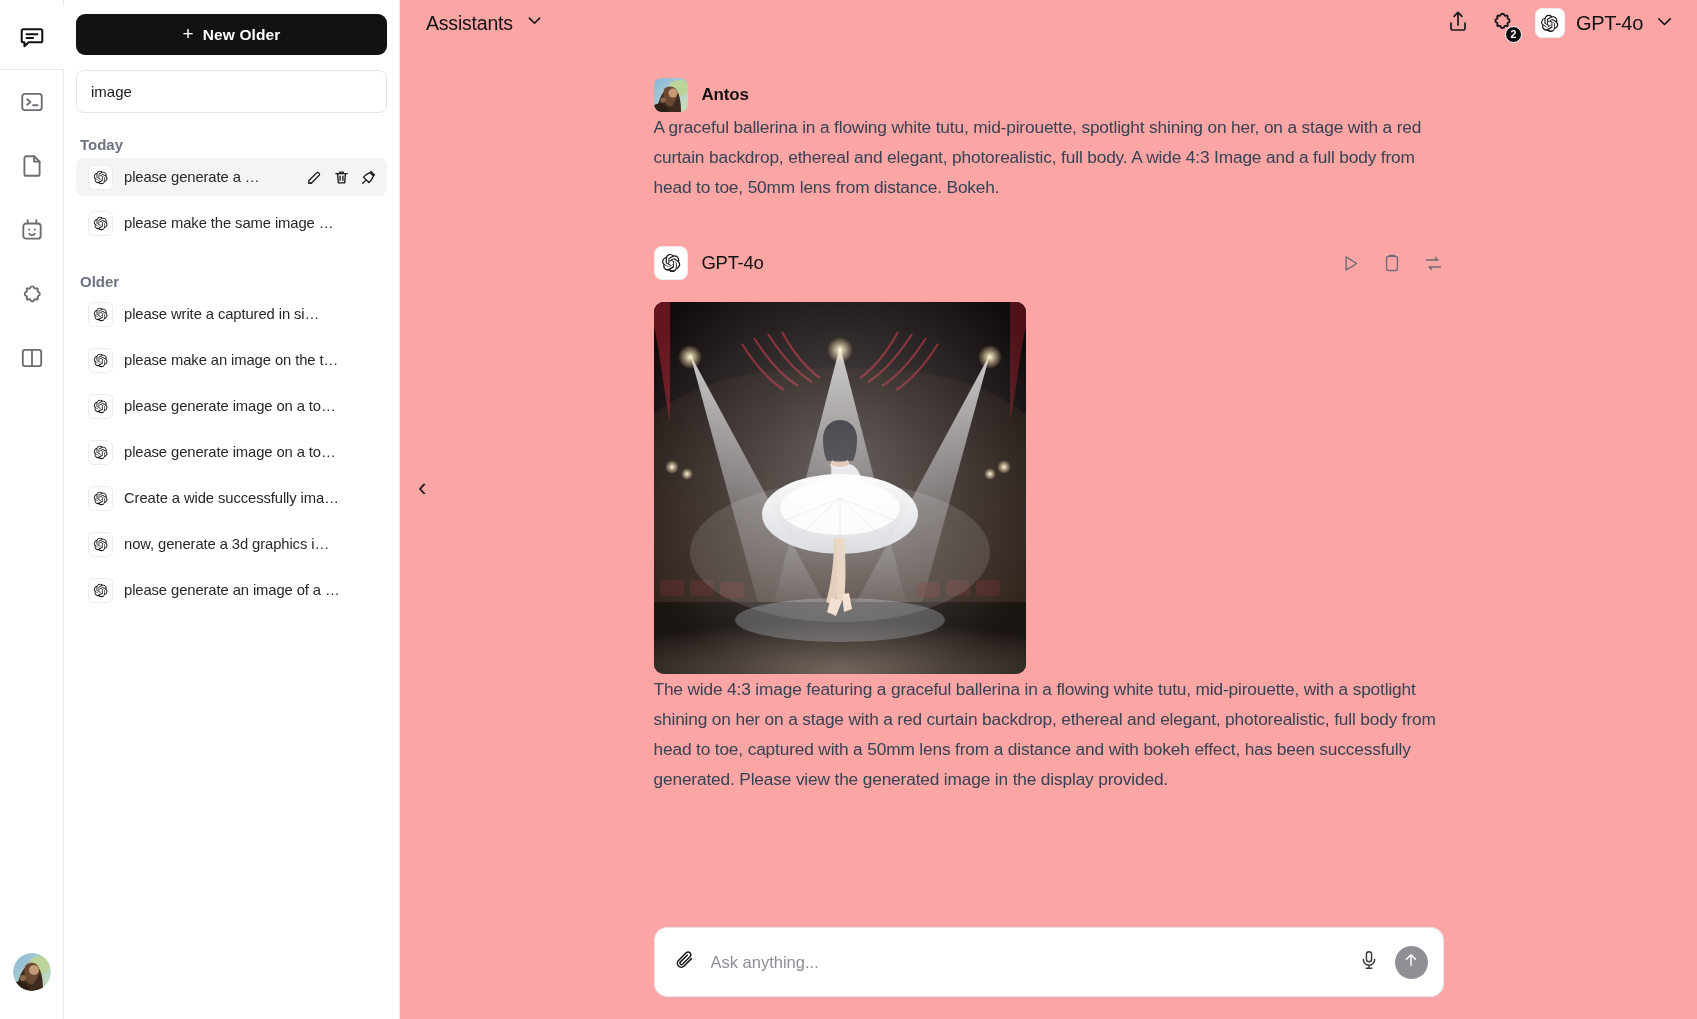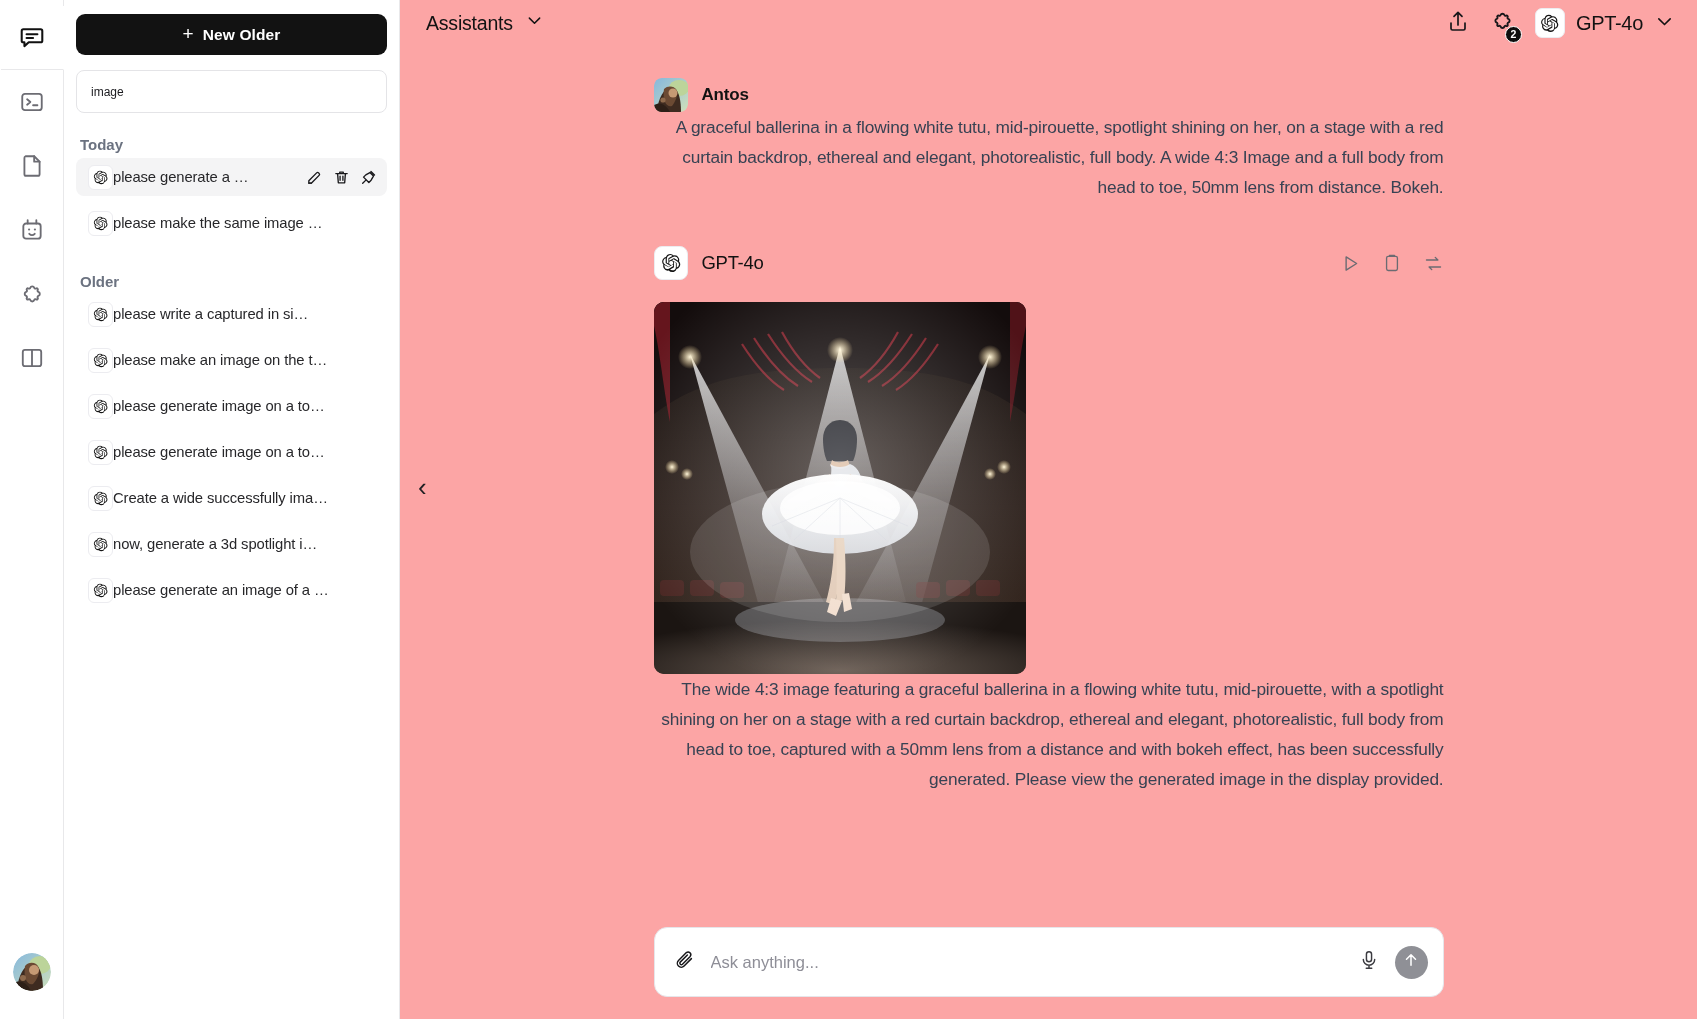--- a/index.html
+++ b/index.html
@@ -52,28 +52,28 @@
     justify-content: center; gap: 9px;
     font-size: 15.5px; font-weight: 600; cursor: pointer;
     margin-top: 4px;
     letter-spacing: .1px;
   }
   .plus-ico { font-size: 19px; font-weight: 400; line-height: 1; margin-top: -2px;}
   .search-box {
     margin-top: 15px; height: 43px;
     border: 1px solid #e4e4e7; border-radius: 8px;
     display: flex; align-items: center; padding: 0 14px;
-    font-size: 12px; color: #1b1b1f;
+    font-size: 15px; color: #1b1b1f;
   }
   .sec-label {
     font-size: 15px; font-weight: 700; color: #6b7280;
     padding: 0 4px; margin: 23px 0 5px 0;
   }
   .chat-item {
-    display: flex; align-items: center; 
+    display: flex; align-items: center; gap: 11px;
     height: 38px; border-radius: 8px; padding: 0 10px 0 12px;
     cursor: pointer; position: relative;
     margin-bottom: 8px;
   }
   .chat-item.active { background: #f4f4f5; }
   .ci-ico {
     width: 25px; height: 25px; flex: 0 0 25px;
     border: 1px solid #ececf0; border-radius: 6px; background: #fff;
     display: flex; align-items: center; justify-content: center;
   }
@@ -108,21 +108,21 @@
   }
   .model-pill { display: flex; align-items: center; gap: 11px; cursor: pointer; }
   .model-ico {
     width: 30px; height: 30px; border: 1px solid #ececf0; border-radius: 7px;
     display: flex; align-items: center; justify-content: center; background:#fff;
   }
   .model-name { font-size: 20px; color: #121212; letter-spacing: -.3px; }
 
   
   .scroll { flex: 1; overflow: hidden; position: relative; }
-  .convo { width: 790px; margin: 0 auto; padding-top: 32px; text-align: right; }
+  .convo { width: 790px; margin: 0 auto; padding-top: 32px; }
   .msg-head { display: flex; align-items: center; gap: 14px; }
   .ava-user { width: 34px; height: 34px; border-radius: 8px; overflow: hidden; }
   .ava-bot {
     width: 34px; height: 34px; border-radius: 8px; background: #fff;
     border: 1px solid #ececf0; display: flex; align-items: center; justify-content: center;
   }
   .msg-name { font-size: 17px; font-weight: 700; color: #121212; letter-spacing: -.2px; }
   .msg-body {
     font-size: 17.3px; line-height: 30px; color: #374253;
     letter-spacing: -.15px;
@@ -346,21 +346,21 @@
       </span>
       <span class="ci-title">Create a wide successfully ima…</span>
     </div>
 
     <div class="chat-item">
       <span class="ci-ico">
         <svg width="15" height="15" viewBox="0 0 24 24" fill="#141414">
             <path d="M21.6 10a5.4 5.4 0 0 0-.47-4.45 5.5 5.5 0 0 0-5.9-2.62A5.45 5.45 0 0 0 11.1 1.1a5.5 5.5 0 0 0-5.23 3.8 5.43 5.43 0 0 0-3.63 2.63 5.5 5.5 0 0 0 .67 6.43A5.4 5.4 0 0 0 3.38 18.4a5.5 5.5 0 0 0 5.9 2.63 5.43 5.43 0 0 0 4.1 1.83 5.5 5.5 0 0 0 5.24-3.8 5.43 5.43 0 0 0 3.63-2.63 5.5 5.5 0 0 0-.65-6.43zM13.4 20.8a4.08 4.08 0 0 1-2.6-.95l.13-.07 4.33-2.5a.7.7 0 0 0 .36-.62v-6.1l1.83 1.06a.06.06 0 0 1 .4.05v5.06a4.1 4.1 0 0 1-4.1 4.07zM4.6 17.06a4.07 4.07 0 0 1-.5-2.74l.13.08 4.33 2.5a.7.7 0 0 0 .7 0l5.3-3.05v2.11a.07.07 0 0 1-.3.06l-4.38 2.53a4.1 4.1 0 0 1-5.58-1.5zM3.47 8.2a4.07 4.07 0 0 1 2.13-1.79v5.15a.68.68 0 0 0 .35.6l5.27 3.04-1.83 1.06a.07.07 0 0 1-.7.01L4.95 13.7a4.1 4.1 0 0 1-1.5-5.5zm15.05 3.5-5.3-3.07 1.83-1.05a.07.07 0 0 1 .07 0l4.38 2.53a4.09 4.09 0 0 1-.63 7.38v-5.16a.68.68 0 0 0-.35-.62zm1.82-2.74-.13-.08-4.32-2.52a.7.7 0 0 0-.71 0L9.88 9.4V7.3a.06.06 0 0 1 .02-.06l4.38-2.52a4.09 4.09 0 0 1 6.07 4.24zM8.88 12.73 7.05 11.67a.07.07 0 0 1-.04-.05V6.56a4.09 4.09 0 0 1 6.7-3.14l-.13.08-4.33 2.5a.7.7 0 0 0-.36.61zm1-2.14 2.36-1.36 2.36 1.36v2.72l-2.36 1.36-2.36-1.36z"></path>
           </svg>
       </span>
-      <span class="ci-title">now, generate a 3d spotlight i…</span>
+      <span class="ci-title">now, generate a 3d graphics i…</span>
     </div>
 
     <div class="chat-item">
       <span class="ci-ico">
         <svg width="15" height="15" viewBox="0 0 24 24" fill="#141414">
             <path d="M21.6 10a5.4 5.4 0 0 0-.47-4.45 5.5 5.5 0 0 0-5.9-2.62A5.45 5.45 0 0 0 11.1 1.1a5.5 5.5 0 0 0-5.23 3.8 5.43 5.43 0 0 0-3.63 2.63 5.5 5.5 0 0 0 .67 6.43A5.4 5.4 0 0 0 3.38 18.4a5.5 5.5 0 0 0 5.9 2.63 5.43 5.43 0 0 0 4.1 1.83 5.5 5.5 0 0 0 5.24-3.8 5.43 5.43 0 0 0 3.63-2.63 5.5 5.5 0 0 0-.65-6.43zM13.4 20.8a4.08 4.08 0 0 1-2.6-.95l.13-.07 4.33-2.5a.7.7 0 0 0 .36-.62v-6.1l1.83 1.06a.06.06 0 0 1 .4.05v5.06a4.1 4.1 0 0 1-4.1 4.07zM4.6 17.06a4.07 4.07 0 0 1-.5-2.74l.13.08 4.33 2.5a.7.7 0 0 0 .7 0l5.3-3.05v2.11a.07.07 0 0 1-.3.06l-4.38 2.53a4.1 4.1 0 0 1-5.58-1.5zM3.47 8.2a4.07 4.07 0 0 1 2.13-1.79v5.15a.68.68 0 0 0 .35.6l5.27 3.04-1.83 1.06a.07.07 0 0 1-.7.01L4.95 13.7a4.1 4.1 0 0 1-1.5-5.5zm15.05 3.5-5.3-3.07 1.83-1.05a.07.07 0 0 1 .07 0l4.38 2.53a4.09 4.09 0 0 1-.63 7.38v-5.16a.68.68 0 0 0-.35-.62zm1.82-2.74-.13-.08-4.32-2.52a.7.7 0 0 0-.71 0L9.88 9.4V7.3a.06.06 0 0 1 .02-.06l4.38-2.52a4.09 4.09 0 0 1 6.07 4.24zM8.88 12.73 7.05 11.67a.07.07 0 0 1-.04-.05V6.56a4.09 4.09 0 0 1 6.7-3.14l-.13.08-4.33 2.5a.7.7 0 0 0-.36.61zm1-2.14 2.36-1.36 2.36 1.36v2.72l-2.36 1.36-2.36-1.36z"></path>
           </svg>
       </span>
       <span class="ci-title">please generate an image of a …</span>
     </div>

